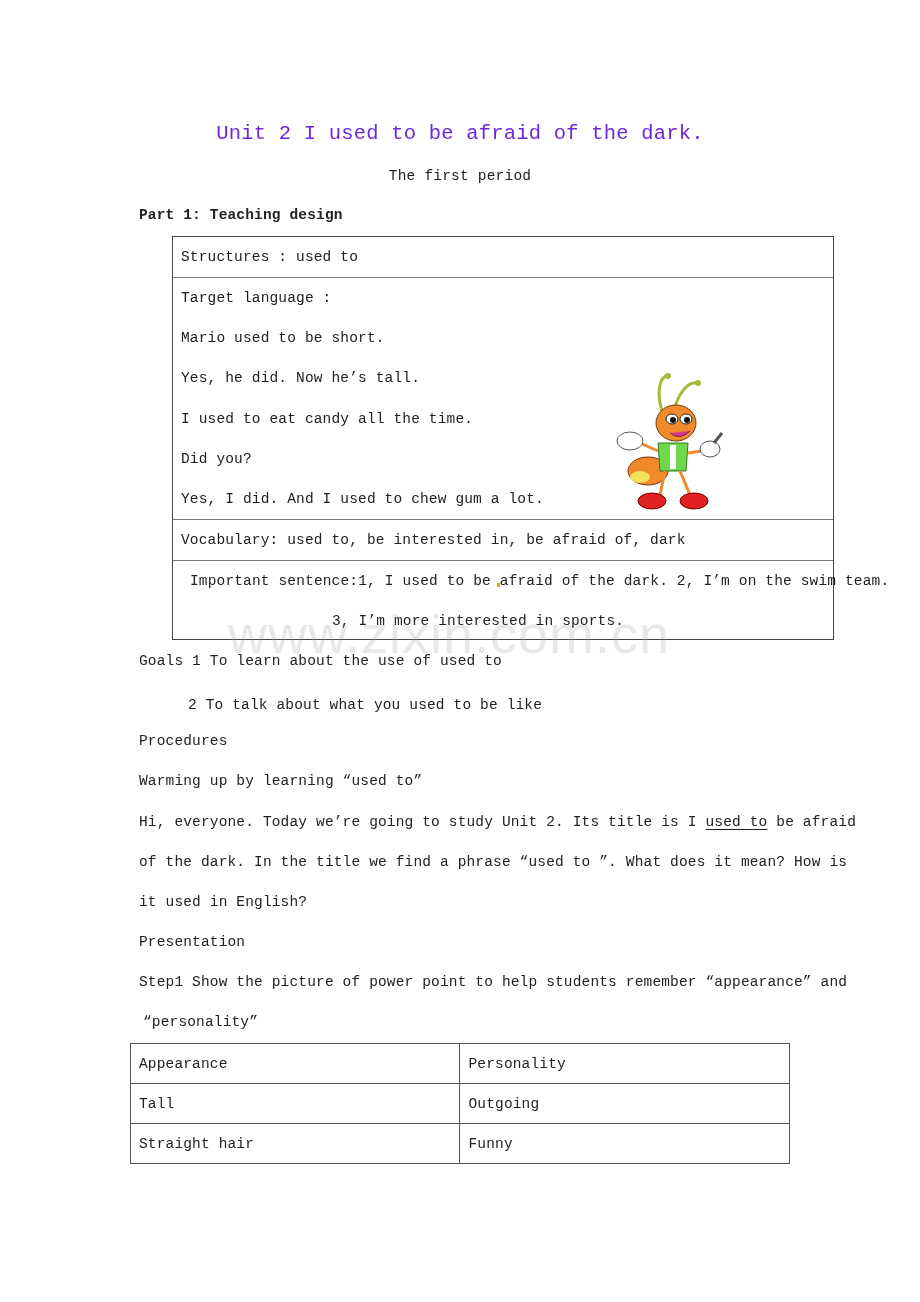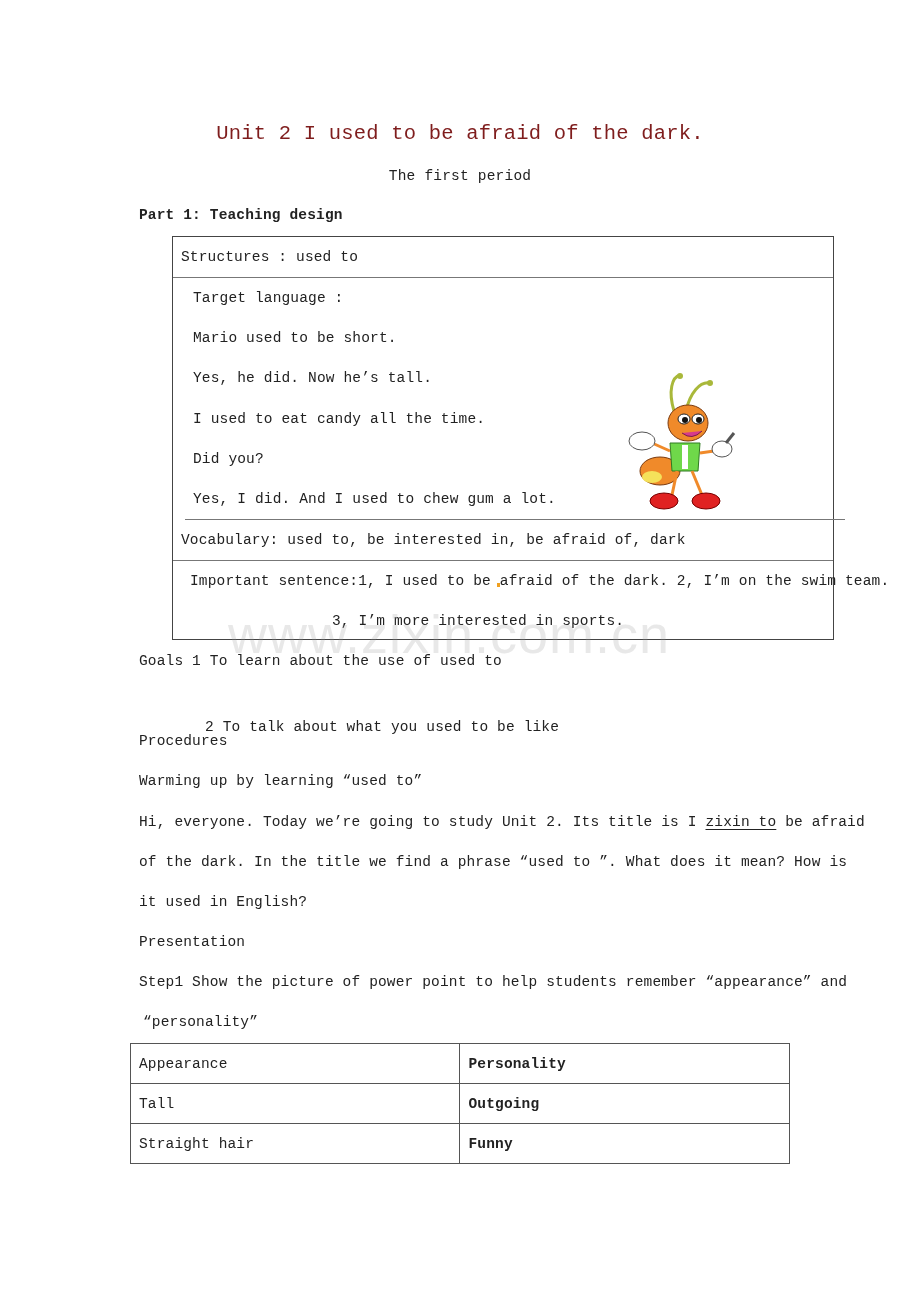--- a/index.html
+++ b/index.html
@@ -13,21 +13,21 @@
       position: relative;
       overflow: hidden;
       font-family: "Liberation Mono", "DejaVu Sans Mono", monospace;
       color: #222222;
       font-size: 14.5px;
     }
     .abs { position: absolute; white-space: nowrap; }
     .title {
       left: 0; width: 920px; top: 122px;
       text-align: center;
-      color: #7f1d1d;
+      color: #6d28d9;
       font-family: "Liberation Mono", "DejaVu Sans Mono", monospace;
       font-size: 20.5px;
       letter-spacing: 0.2px;
     }
     .subtitle {
       left: 0; width: 920px; top: 168px;
       text-align: center;
       font-size: 14.5px;
       letter-spacing: 0.2px;
     }
@@ -101,34 +101,34 @@
     .ap-table td {
       border: 1px solid #555;
       height: 40px;
       padding: 0 0 0 8px;
       font-size: 14.5px;
       letter-spacing: 0.15px;
       vertical-align: middle;
       box-sizing: border-box;
     }
     .ap-table td.c1 { width: 330px; }
-    .ap-table td.c2 { width: 330px; font-weight: bold; }
+    .ap-table td.c2 { width: 330px; }
   </style>
 </head>
 <body>
 
 <div class="abs title">Unit 2 I used to be afraid of the dark.</div>
 <div class="abs subtitle">The first period</div>
 <div class="abs line" style="top:207px;font-weight:bold;">Part 1: Teaching design</div>
 
 <div class="design-table">
   <div class="dt-row" style="top:0;height:41px;">
     <span class="dt-text" style="top:12px;">Structures  : used to</span>
   </div>
-  <div class="dt-row" style="top:41px;height:242px;margin-left:12px;">
+  <div class="dt-row" style="top:41px;height:242px;">
     <span class="dt-text" style="top:12px;">Target language  :</span>
     <span class="dt-text" style="top:52px;">Mario used to be short.</span>
     <span class="dt-text" style="top:92px;">Yes, he did. Now he’s tall.</span>
     <span class="dt-text" style="top:133px;">I used to eat candy all the time.</span>
     <span class="dt-text" style="top:173px;">Did you?</span>
     <span class="dt-text" style="top:213px;">Yes, I did. And I used to chew gum a lot.</span>
     <svg class="mascot" viewBox="0 0 115 145">
 
       <path d="M52 40 C46 20, 50 6, 58 4" stroke="#a9b83a" stroke-width="3" fill="none"></path>
       <path d="M64 40 C68 22, 78 10, 88 12" stroke="#a9b83a" stroke-width="3" fill="none"></path>
@@ -166,24 +166,24 @@
   </div>
   <div class="dt-row" style="top:324px;height:78px;">
     <span class="dt-text" style="top:12px;left:17px;text-align:right;"><span>Important sentence:1, I used to be </span><span class="cursor-mark"></span><span>afraid of the dark. 2, I’m on the swim team.</span></span>
     <span class="dt-text" style="top:52px;left:159px;">3, I’m more interested in sports.</span>
   </div>
 </div>
 
 <div class="watermark">www.zixin.com.cn</div>
 
 <div class="abs line" style="top:653px;">Goals 1 To learn about the use of used to</div>
-<div class="abs line" style="top:719px;left:188px;margin-left:17px;">2 To talk about what you used to be like</div>
+<div class="abs line" style="top:697px;left:188px;">2 To talk about what you used to be like</div>
 <div class="abs line" style="top:733px;text-align:center;">Procedures</div>
 <div class="abs line" style="top:773px;">Warming up by learning “used to”</div>
-<div class="abs line" style="top:814px;"><span>Hi, everyone. Today we’re going to study Unit 2. Its title is I </span><span class="underline">zixin to</span><span> be afraid</span></div>
+<div class="abs line" style="top:814px;"><span>Hi, everyone. Today we’re going to study Unit 2. Its title is I </span><span class="underline">used to</span><span> be afraid</span></div>
 <div class="abs line" style="top:854px;">of the dark. In the title we find a phrase “used to ”. What does it mean? How is</div>
 <div class="abs line" style="top:894px;">it used in English?</div>
 <div class="abs line" style="top:934px;">Presentation</div>
 <div class="abs line" style="top:974px;">Step1 Show the picture of power point to help students remember “appearance” and</div>
 <div class="abs line" style="top:1014px;left:143px;">“personality”</div>
 
 <table class="ap-table">
   <tbody>
       <tr>
     <td class="c1">Appearance</td>

